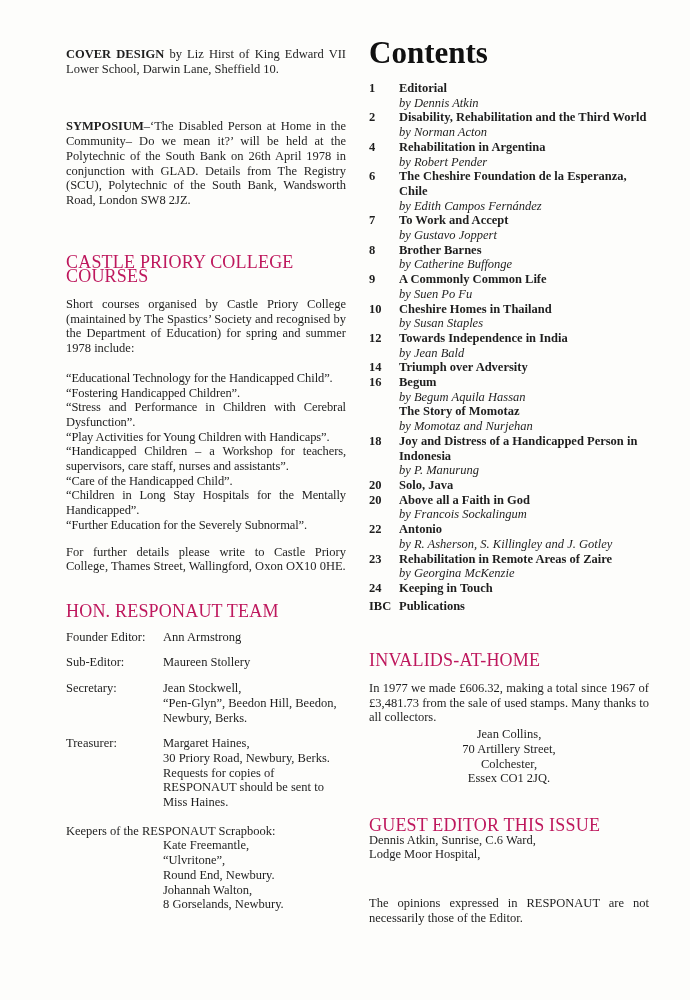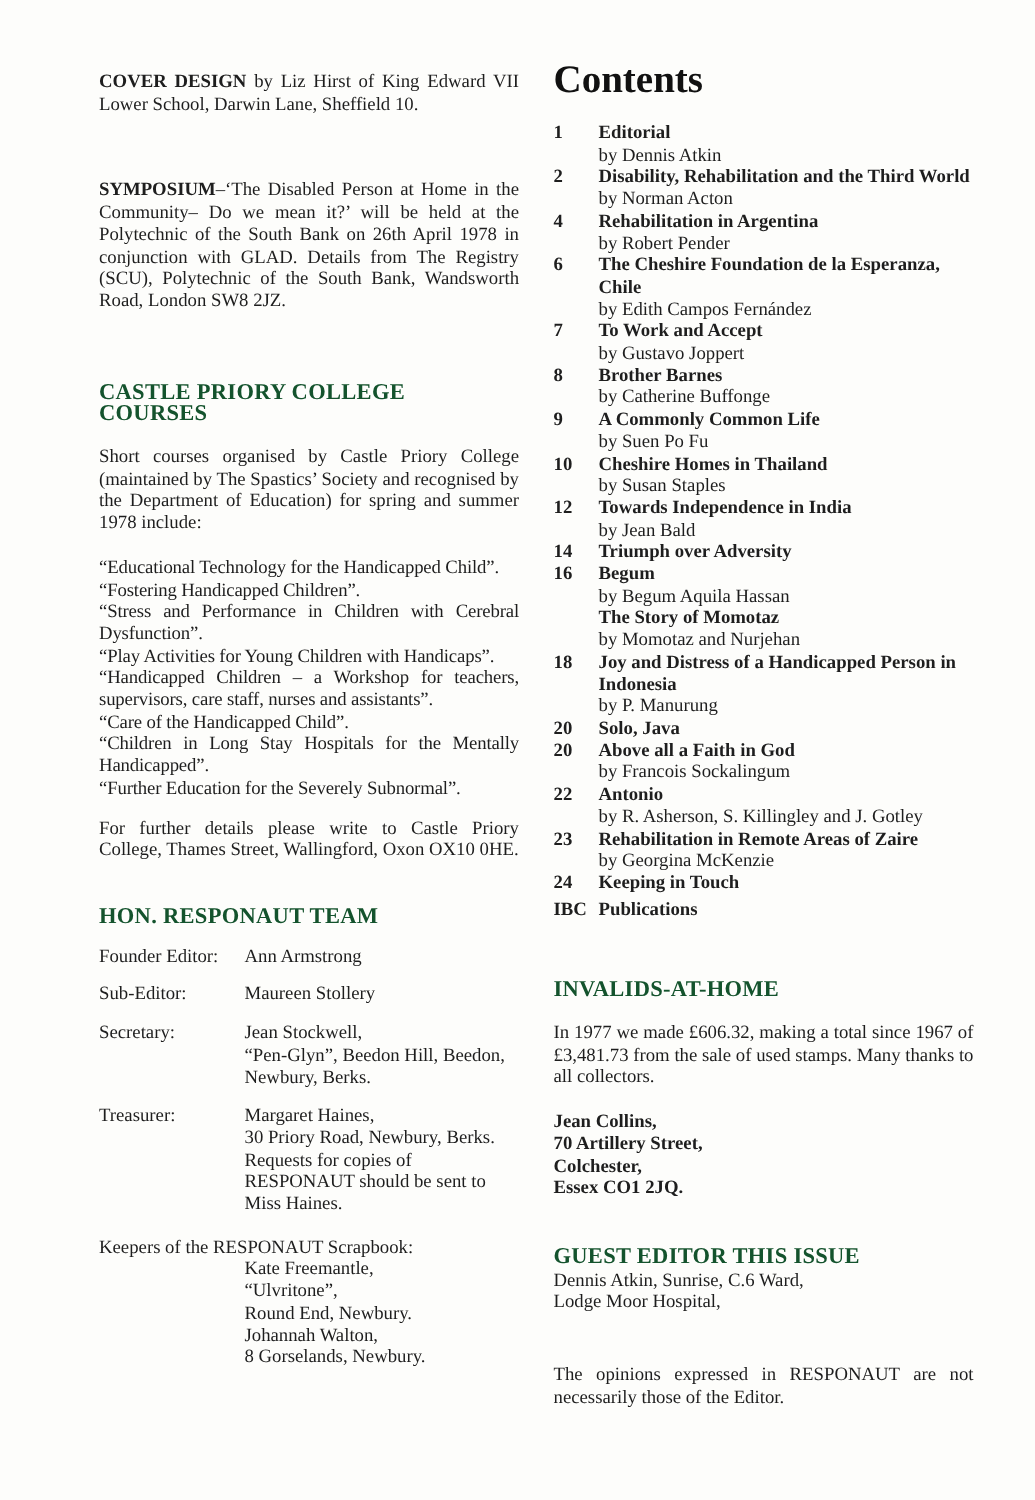--- a/index.html
+++ b/index.html
@@ -8,47 +8,47 @@
     background:#fdfdfb;color:#1e1e1e;
     font-family:"Liberation Serif","DejaVu Serif",serif;
     font-size:12.5px;line-height:14.7px;
   }
   .col{position:absolute;top:0;}
   .col-left{left:66px;width:280px;}
   .col-right{left:369px;width:280px;}
   p,h1,h2,div{margin:0;padding:0;}
   .para{text-align:justify;}
   .lead{font-weight:bold;}
-  .sec-heading{font-weight:bold;font-size:15px;letter-spacing:.2px;color:#14532d;}
+  .sec-heading{font-weight:normal;font-size:18px;letter-spacing:.2px;color:#be185d;}
   
   .cover{margin-top:47px;}
   .symposium{margin-top:43px;}
   .castle-heading{margin-top:47px;}
   .intro{margin-top:13px;}
   .courses{margin-top:15px;letter-spacing:-0.1px;}
   .course-item{text-align:justify;}
   .outro{margin-top:12px;}
   .team-heading{margin-top:30px;}
   .team-row{display:flex;margin-top:11px;justify-content:flex-end;}
   .team-role{width:97px;flex:none;}
   .team-value{flex:1;}
   .scrapbook{margin-top:14px;}
   .scrapbook-line{padding-left:97px;}
   
-  .contents-heading{margin-top:36px;font-size:26px;line-height:34px;font-weight:bold;color:#111;}
+  .contents-heading{margin-top:36px;font-size:31px;line-height:34px;font-weight:bold;color:#111;}
   .toc{margin-top:11px;}
   .toc-entry{display:flex;}
   .toc-entry:last-child{margin-top:3px;}
   .toc-num{width:30px;flex:none;font-weight:bold;}
   .toc-body{flex:1;}
   .toc-title{font-weight:bold;}
-  .toc-author{}
+  .toc-author{font-style:italic;}
   .invalids-heading{margin-top:40px;}
   .invalids-text{margin-top:13px;}
-  .address{text-align:left;margin-top:15px;font-weight:bold;}
+  .address{text-align:center;margin-top:2px;}
   .guest-heading{margin-top:32px;}
   .disclaimer{margin-top:34px;}
 </style>
 </head>
 <body>
 
 <div class="page">
 
   <div class="col col-left">
 

